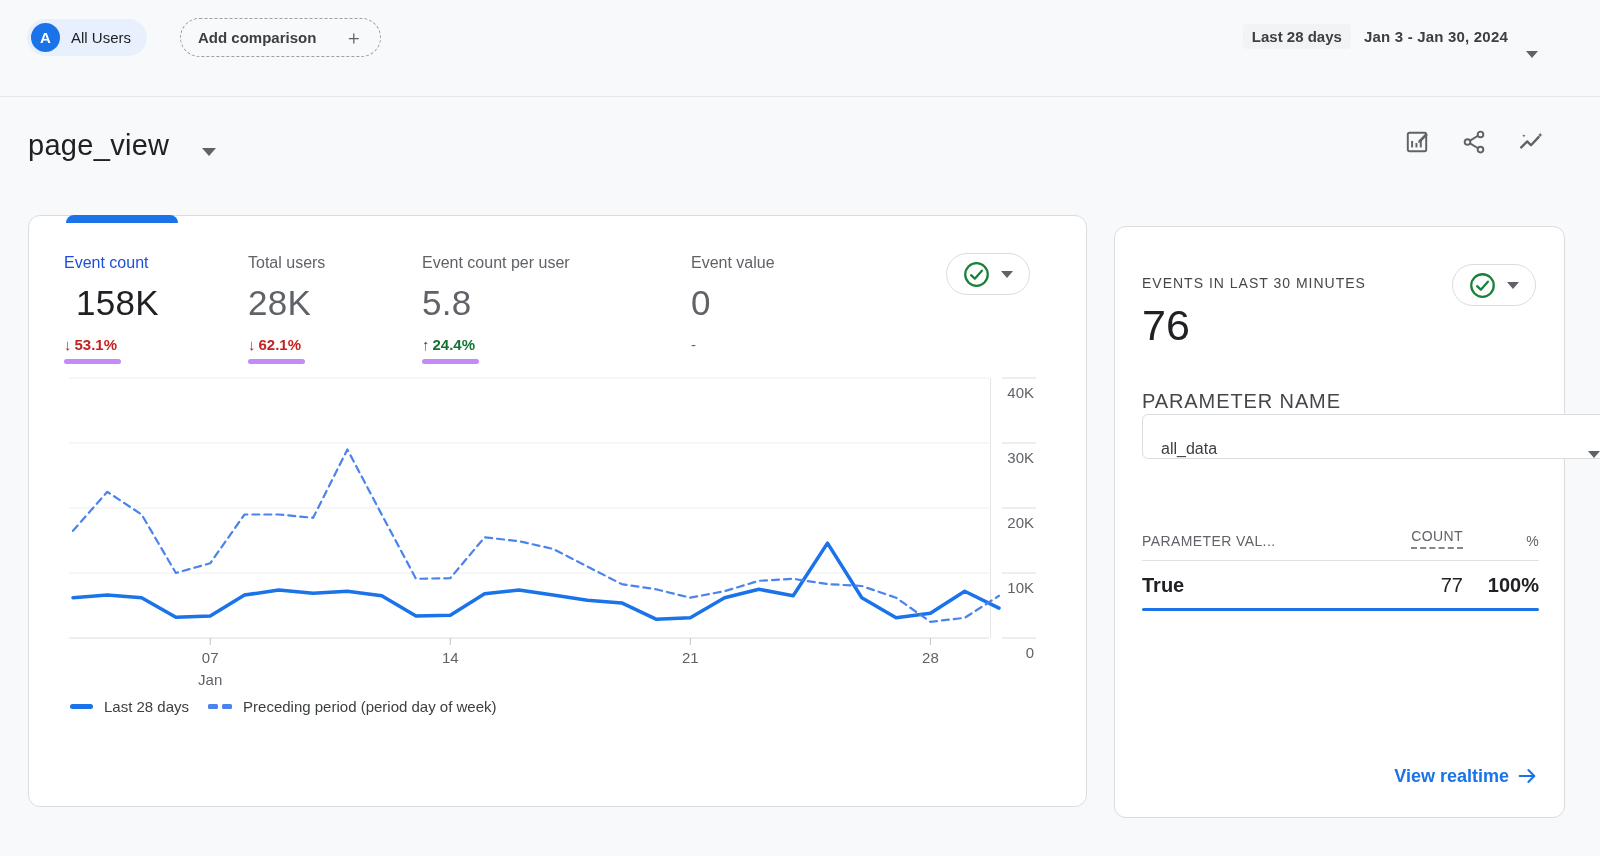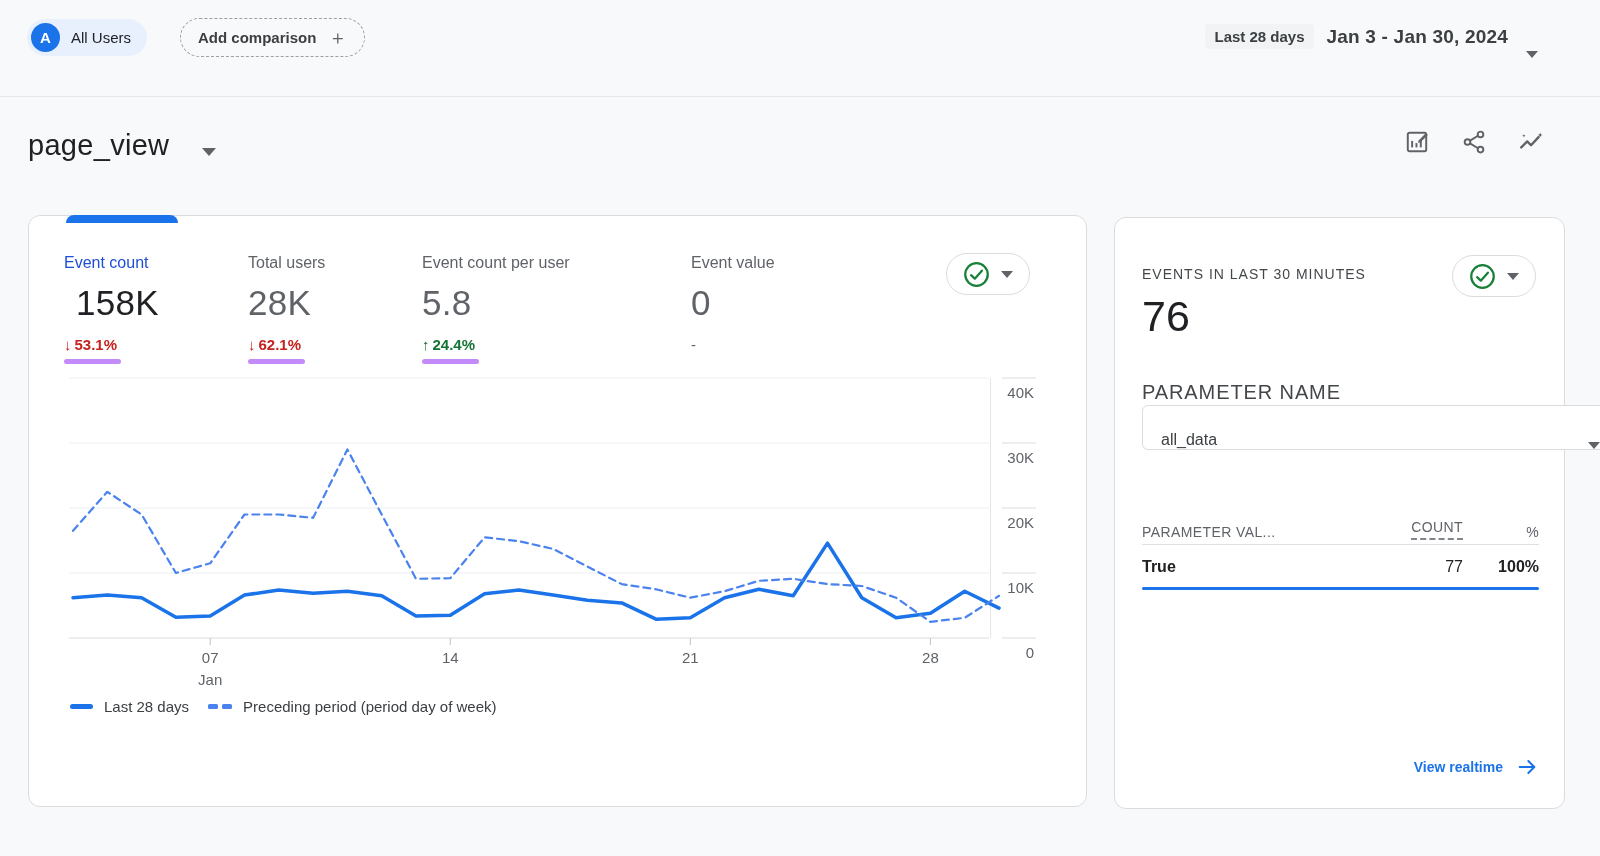--- a/index.html
+++ b/index.html
@@ -9,41 +9,41 @@
     background:#f8f9fa;
     font-family:"Liberation Sans", sans-serif;
     color:#202124;
     overflow:hidden;
   }
   
   .header { position:absolute; top:0; left:0; width:1600px; height:97px; border-bottom:1px solid #e4e6e9; background:#f8f9fa; }
   .audience-chip { position:absolute; left:27px; top:19px; height:37px; background:#e8f0fe; border-radius:19px; display:flex; align-items:center; padding:0 16px 0 4px; gap:11px; cursor:pointer; }
   .avatar { width:29px; height:29px; border-radius:50%; background:#1a73e8; color:#fff; font-size:15px; font-weight:bold; display:flex; align-items:center; justify-content:center; }
   .audience-label { font-size:15px; color:#202124; }
-  .add-comparison { position:absolute; left:180px; top:18px; height:39px; border:1px dashed #9aa0a6; border-radius:20px; background:transparent; display:flex; align-items:center; gap:12px; padding:0 17px; font-size:15px; font-weight:bold; color:#3c4043; cursor:pointer; font-family:inherit; }
+  .add-comparison { position:absolute; left:180px; top:18px; height:39px; border:1px dashed #9aa0a6; border-radius:20px; background:transparent; display:flex; align-items:center; gap:28px; padding:0 17px; font-size:15px; font-weight:bold; color:#3c4043; cursor:pointer; font-family:inherit; }
   .plus-icon { font-size:19px; font-weight:normal; color:#5f6368; line-height:1; }
   .date-block { position:absolute; right:92px; top:24px; text-align:right; }
   .date-line1 { display:flex; justify-content:flex-end; align-items:center; gap:13px; }
   .date-preset { background:#f1f3f4; color:#3c4043; font-weight:bold; font-size:15px; padding:4px 9px; border-radius:4px; }
-  .date-range { font-size:19px; font-weight:bold; color:#3c4043; letter-spacing:0.2px; }
+  .date-range { font-size:15px; font-weight:bold; color:#3c4043; letter-spacing:0.2px; }
   .compare-wrap { display:inline-block; margin-top:7px; }
   .compare-text { font-size:15px; color:#5f6368; }
   .compare-highlight { height:5px; background:#c58af9; border-radius:3px; margin-top:4px; }
   .caret { width:0; height:0; border-left:6px solid transparent; border-right:6px solid transparent; border-top:7px solid #5f6368; }
   .date-caret { position:absolute; right:62px; top:51px; cursor:pointer; }
   
   .page-title { position:absolute; left:28px; top:129px; font-size:29px; color:#202124; letter-spacing:0.3px; }
   .title-caret { position:absolute; left:202px; top:148px; border-left-width:7px; border-right-width:7px; border-top-width:8px; cursor:pointer; }
   .toolbar { position:absolute; right:55px; top:128px; display:flex; gap:29px; align-items:center; }
   .icon-btn { width:28px; height:28px; background:none; border:none; cursor:pointer; padding:0; display:flex; align-items:center; justify-content:center; }
   .icon-btn svg { width:26px; height:26px; }
   
   .card { position:absolute; background:#fff; border:1px solid #dadce0; border-radius:12px; }
   .main-card { left:28px; top:215px; width:1059px; height:592px; }
-  .realtime-card { left:1114px; top:217px; width:451px; height:592px; }
+  .realtime-card { left:1114px; top:226px; width:451px; height:592px; }
   .tab-indicator { position:absolute; left:37px; top:-1px; width:112px; height:8px; background:#1a73e8; border-radius:8px 8px 0 0; }
   
   .metric { position:absolute; top:38px; cursor:pointer; }
   .m1 { left:35px; } .m2 { left:219px; } .m3 { left:393px; } .m4 { left:662px; }
   .metric-label { font-size:16px; color:#5f6368; }
   .metric.active .metric-label { color:#1d4ed8; }
   .metric-value { font-size:35px; color:#5f6368; margin-top:11px; letter-spacing:0.3px; }
   .metric.active .metric-value { color:#202124;margin-left:12px; }
   .metric-delta { margin-top:13px; font-size:15px; font-weight:bold; display:flex; align-items:center; gap:3px; }
   .metric-delta.down { color:#c5221f; }
@@ -60,30 +60,30 @@
   .legend-dashes { display:flex; gap:4px; }
   .legend-dashes span { width:10px; height:5px; border-radius:1.5px; background:#4a82ee; }
   
   .rt-title { position:absolute; left:27px; top:48px; font-size:14px; letter-spacing:1px; color:#44474a; }
   .rt-quality { position:absolute; top:37px; right:28px; }
   .rt-value { position:absolute; left:27px; top:74px; font-size:43px; color:#202124; }
   .rt-param-label { position:absolute; left:27px; top:163px; font-size:20px; letter-spacing:0.9px; color:#44474a; }
   .rt-select { position:absolute; left:27px; top:187px; width:477px; height:45px; border:1px solid #dadce0; border-radius:6px; background:#fff; display:flex; align-items:flex-end; padding:0 18px; font-size:16px; color:#3c4043; cursor:pointer; }
   .rt-select .caret { margin-left:auto; }
   .rt-table { position:absolute; left:27px; top:265px; width:397px; }
-  .rt-thead { display:flex; align-items:flex-end; font-size:14px; color:#5f6368; letter-spacing:0.4px; padding-bottom:4px; border-bottom:1px solid #e0e0e0; }
+  .rt-thead { display:flex; align-items:flex-end; font-size:14px; color:#5f6368; letter-spacing:0.4px; padding-bottom:11px; border-bottom:1px solid #e0e0e0; }
   .col-value { flex:1; text-align:left; }
   .col-count { width:64px; text-align:right; }
   .col-pct { width:76px; text-align:right; }
   .count-sort { display:inline-block; border-bottom:2px dashed #80868b; padding-bottom:3px; cursor:pointer;margin-top:36px; }
-  .rt-row { display:flex; align-items:center; font-size:16px; color:#202124; padding:13px 0 11px 0; }
+  .rt-row { display:flex; align-items:center; font-size:20px; color:#202124; padding:13px 0 11px 0; }
   .rt-row .col-value { font-weight:bold; }
   .rt-row .col-pct { font-weight:bold; }
   .pct-bar { height:3px; background:#1a73e8; border-radius:2px; }
-  .view-realtime { position:absolute; right:26px; bottom:30px; display:flex; align-items:center; gap:13px; color:#1a73e8; font-size:14px; font-weight:bold; text-decoration:none; cursor:pointer; background:none; border:none; font-family:inherit; }
+  .view-realtime { position:absolute; right:26px; bottom:30px; display:flex; align-items:center; gap:7px; color:#1a73e8; font-size:18px; font-weight:bold; text-decoration:none; cursor:pointer; background:none; border:none; font-family:inherit; }
 </style>
 </head>
 <body>
 
 <div class="header">
   <div class="audience-chip">
     <span class="avatar">A</span>
     <span class="audience-label">All Users</span>
   </div>
   <button class="add-comparison">

